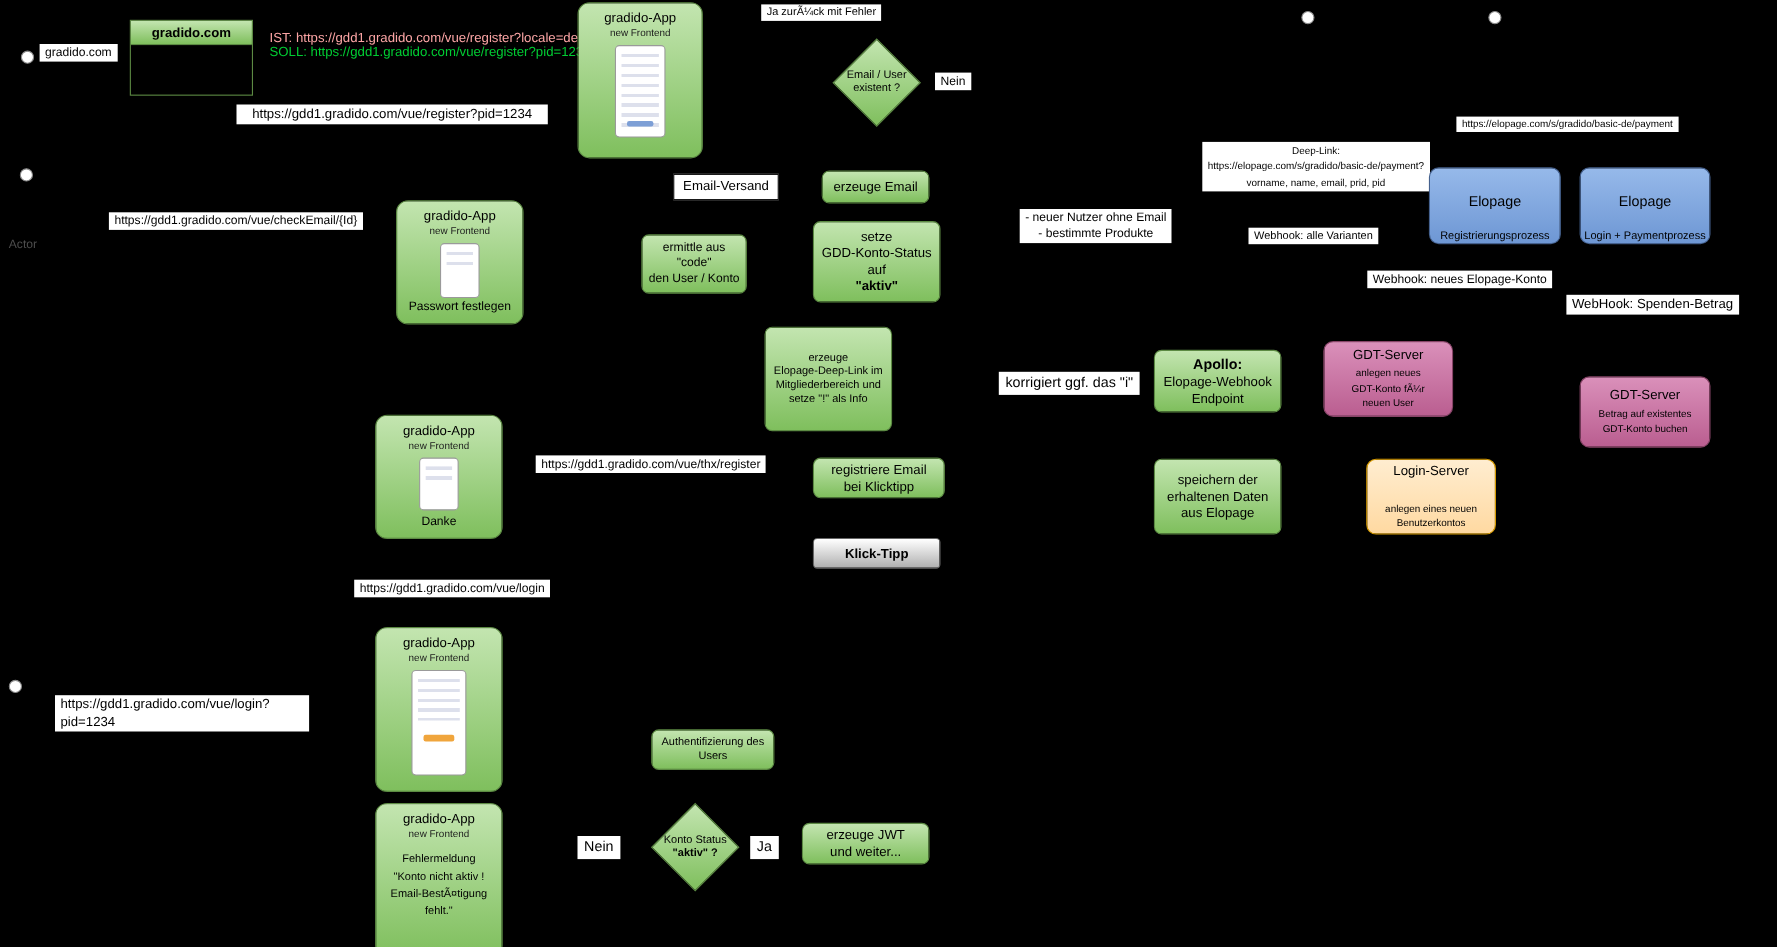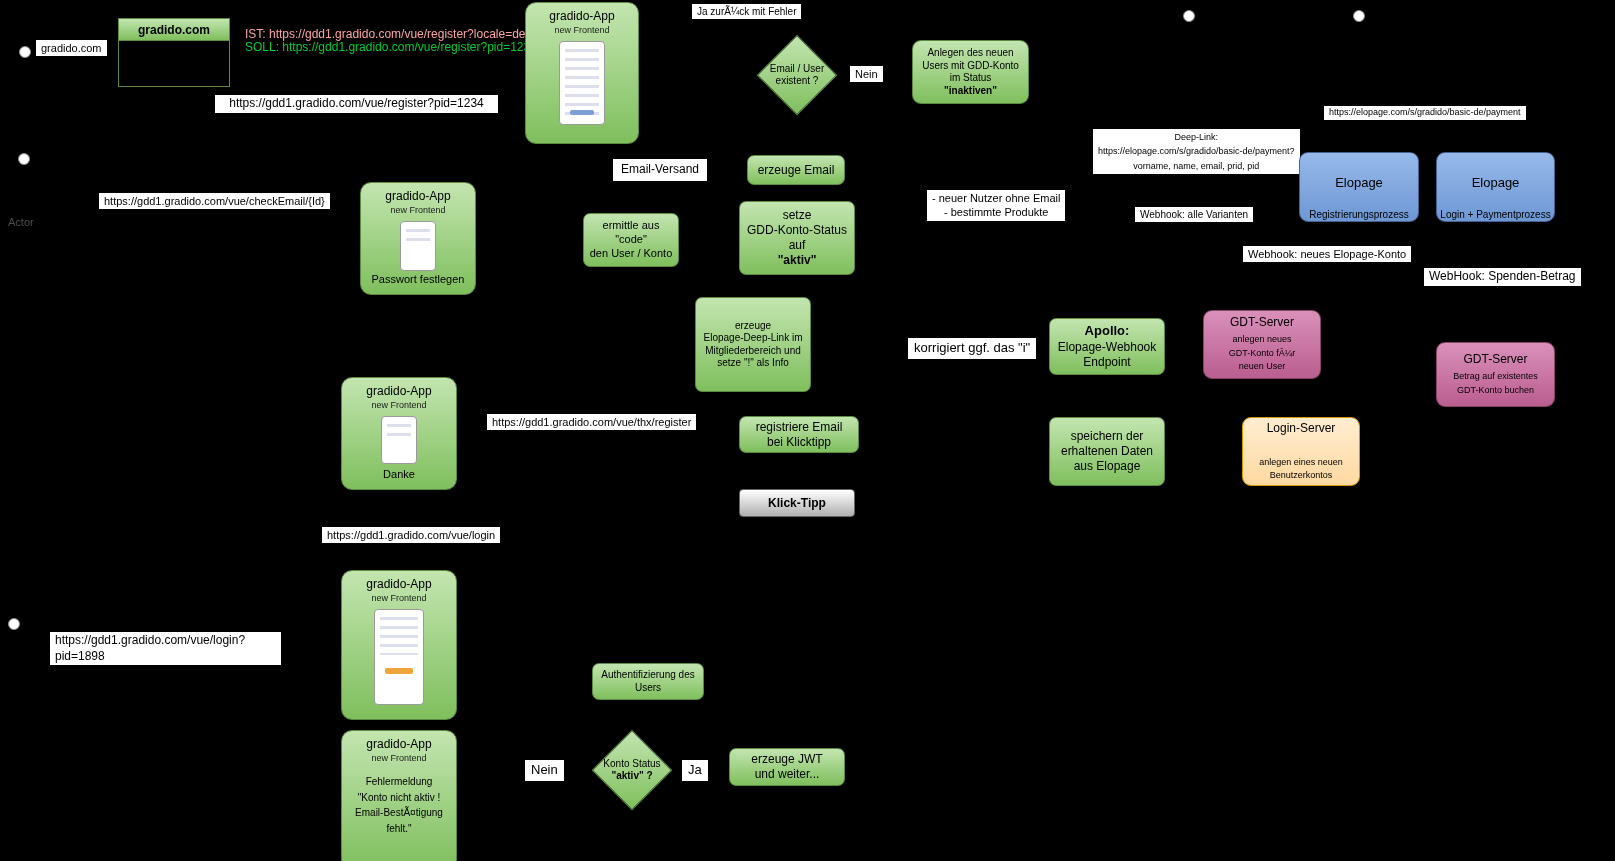--- a/index.html
+++ b/index.html
@@ -96,44 +96,38 @@
     <div class="site-head">gradido.com</div>
   </div>
 
   <div class="plain red" style="left:245px;top:27px">IST: https://gdd1.gradido.com/vue/register?locale=de</div>
   <div class="plain green" style="left:245px;top:40px">SOLL: https://gdd1.gradido.com/vue/register?pid=1234</div>
 
   <div class="lbl f12" style="left:215px;top:95px;width:283px">https://gdd1.gradido.com/vue/register?pid=1234</div>
   <div class="lbl" style="left:99px;top:193px">https://gdd1.gradido.com/vue/checkEmail/{Id}</div>
   <div class="lbl" style="left:487px;top:414px">https://gdd1.gradido.com/vue/thx/register</div>
   <div class="lbl" style="left:322px;top:527px">https://gdd1.gradido.com/vue/login</div>
-  <div class="lbl f12 left" style="left:50px;top:632px;width:231px">https://gdd1.gradido.com/vue/login?pid=1898</div>
+  <div class="lbl f12 left" style="left:50px;top:632px;width:231px">https://gdd1.gradido.com/vue/login?pid=1234</div>
   <div class="lbl f9" style="left:1324px;top:106px">https://elopage.com/s/gradido/basic-de/payment</div>
 
   <div class="box app green-grad" style="left:525px;top:2px;width:114px;height:142px">
     <span class="app-title">gradido-App</span>
     <span class="app-sub">new Frontend</span>
     <div class="phone btn-blue" style="width:46px;height:84px"></div>
   </div>
 
   <div class="lbl f10" style="left:692px;top:4px">Ja zurÃ¼ck mit Fehler</div>
   <div class="lbl" style="left:850px;top:66px">Nein</div>
 
   <div class="diamond" style="left:757px;top:35px;width:80px;height:80px">
     <div class="dshape"></div>
     <div class="dtext">Email / User
 existent ?</div>
   </div>
 
-  <div class="box proc green-grad f10" style="left:912px;top:40px;width:117px;height:64px;font-size:10px;border-radius:9px">
-    <span>Anlegen des neuen
-Users mit GDD-Konto
-im Status</span>
-    <span class="b">"inaktiven"</span>
-  </div>
 
   <div class="lbl bordered f12" style="left:612px;top:158px">Email-Versand</div>
   <div class="box proc green-grad" style="left:747px;top:155px;width:98px;height:30px">
     <span>erzeuge Email</span>
   </div>
 
   <div class="box proc green-grad" style="left:583px;top:213px;width:96px;height:54px;font-size:11px">
     <span>ermittle aus
 "code"
 den User / Konto</span>

